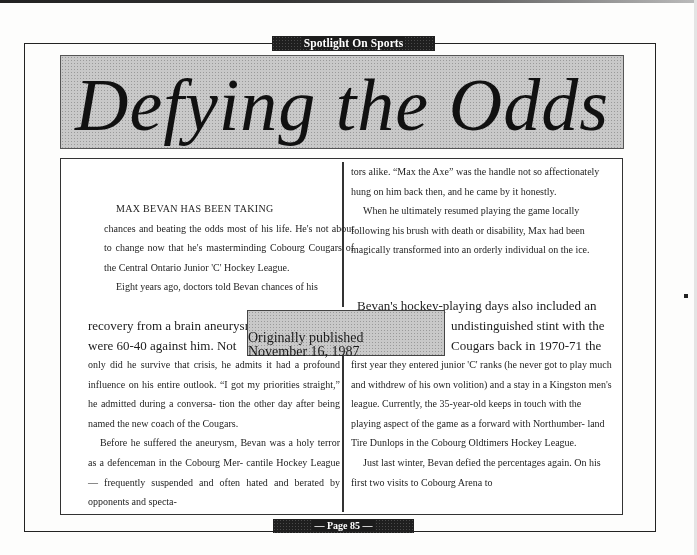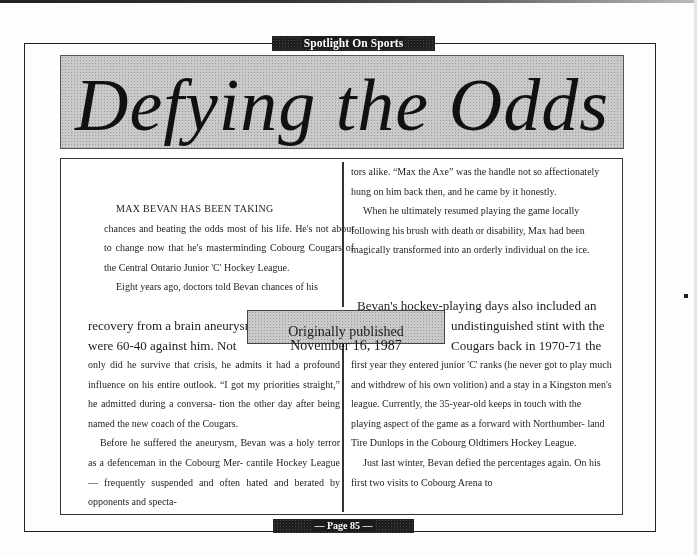--- a/index.html
+++ b/index.html
@@ -63,24 +63,24 @@
   .col p { margin: 0; }
   .indent { text-indent: 12px; }
   .lead-caps { text-transform: uppercase; letter-spacing: 0.3px; }
   .col-divider {
     position: absolute; left: 342px; top: 162px; width: 1.5px; height: 145px; background: #333;
   }
   .col-divider2 {
     position: absolute; left: 342px; top: 344px; width: 1.5px; height: 168px; background: #333;
   }
   .pub-box {
-    position: absolute; left: 247px; top: 310px; width: 198px; height: 34px;
+    position: absolute; left: 247px; top: 310px; width: 198px; height: 46px;
     box-sizing: border-box; border: 1px solid #444;
-    text-align: center; font-size: 13px; line-height: 14px; font-weight: bold; color: #1a1a1a;
-    padding-top: 14px;
+    font-size: 13px; line-height: 14px; font-weight: bold; color: #1a1a1a;
+    padding-top: 20px;
   }
   .pub-box div { font-weight: normal; font-size: 14px; }
   .wrap-line { position: absolute; font-size: 13px; line-height: 19.6px; color: #1d1d1d; white-space: nowrap; }
   .page-label {
     position: absolute; left: 273px; top: 519px; width: 141px; height: 14px;
     color: #fff; font-weight: bold; font-size: 10px; line-height: 14px; text-align: center;
   }
   .page-label span { background: #1c1c1c; padding: 0 2px; }
 </style>
 </head>

